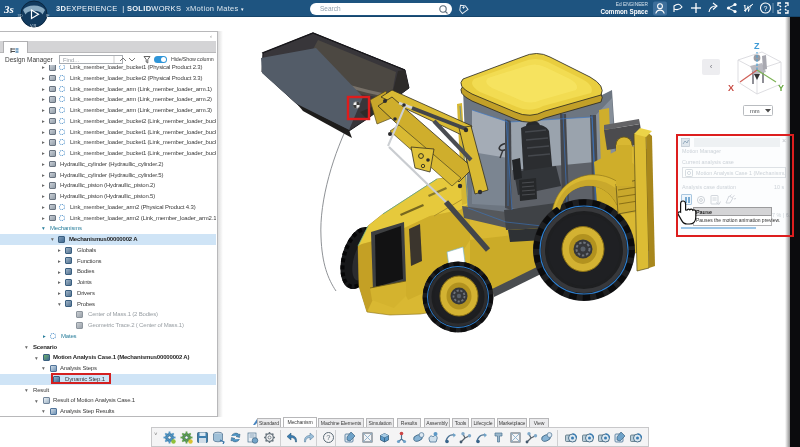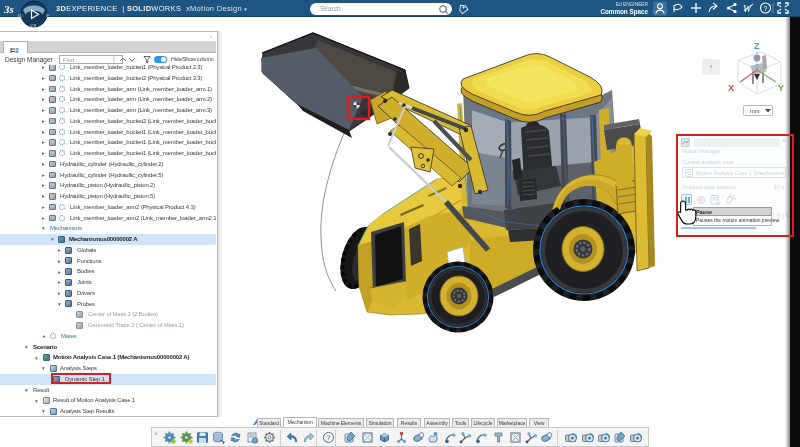--- a/index.html
+++ b/index.html
@@ -215,21 +215,21 @@
 <svg class="abs" style="left:0;top:0" width="800" height="30" viewBox="0 0 800 30">
  <text x="4" y="13" font-size="11" font-style="italic" font-weight="bold" fill="#ffffff" font-family="Liberation Serif,serif">3s</text>
  <circle cx="34" cy="14" r="13" fill="#123a5e"></circle>
  <path d="M23,10 A12,7.5 0 0,1 45,10 L42.5,14.5 A9,5.5 0 0,0 25.5,14.5 Z" fill="#8aabc2"></path>
  <circle cx="34" cy="14" r="13" fill="none" stroke="#0a2640" stroke-width="1"></circle>
  <path d="M31.5,10 L38.5,14.2 L31.5,18.4 Z" fill="none" stroke="#fff" stroke-width="1.2"></path>
  <text x="30" y="27" font-size="4" fill="#cdd8e2">V.R</text>
  <text x="17.5" y="16.5" font-size="4" fill="#b9c9d6">3D</text>
  <text x="46" y="16.5" font-size="4" fill="#b9c9d6">IF</text>
 </svg>
-<div id="ttl"><b>3D</b>EXPERIENCE&nbsp;&nbsp;|&nbsp;<b>SOLID</b>WORKS&nbsp;&nbsp;<span style="color:#dce6ee">xMotion Design</span> <span style="font-size:5px">▾</span></div>
+<div id="ttl"><b>3D</b>EXPERIENCE&nbsp;&nbsp;|&nbsp;<b>SOLID</b>WORKS&nbsp;&nbsp;<span style="color:#dce6ee">xMotion Mates</span> <span style="font-size:5px">▾</span></div>
 <div id="search">Search</div>
 <svg class="abs" style="left:436px;top:4px" width="36" height="12" viewBox="0 0 36 12">
  <circle cx="7" cy="5" r="3.2" fill="none" stroke="#5a6a78" stroke-width="1.1"></circle>
  <line x1="9.3" y1="7.3" x2="11.5" y2="9.5" stroke="#5a6a78" stroke-width="1.1"></line>
  <g stroke="#e8eef4" stroke-width="1" fill="none">
       <path d="M24,1.5 l5,0 l3,3 l-5,5 l-3,-3 z" transform="rotate(8 26 5)"></path>
       <circle cx="27.5" cy="3.5" r="0.7" fill="#e8eef4"></circle>
     </g>
 </svg>
 <div id="usr">

